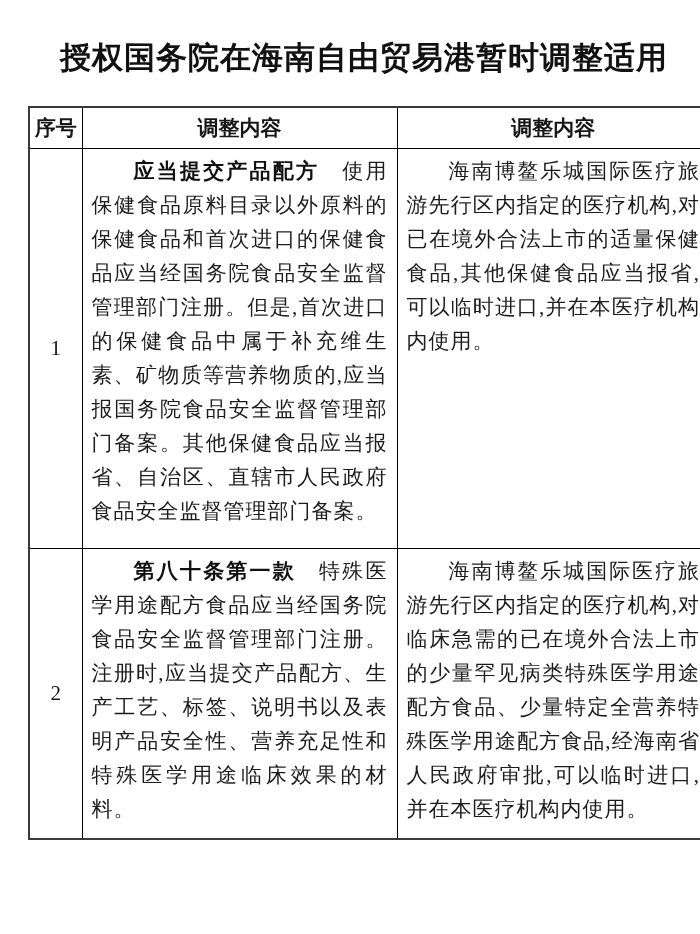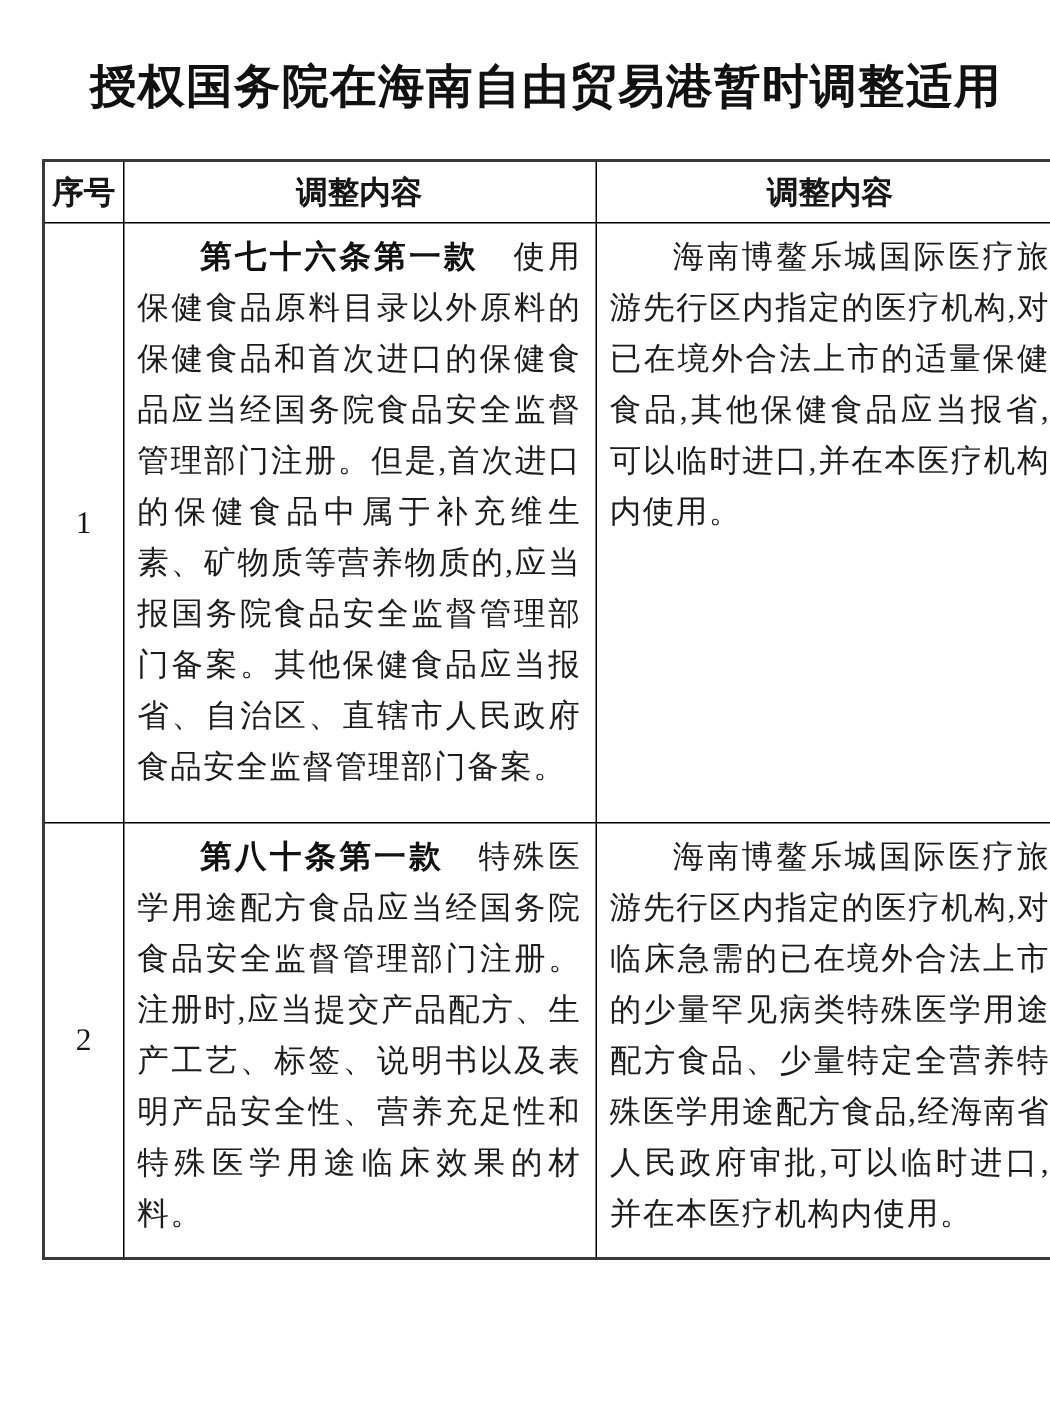--- a/index.html
+++ b/index.html
@@ -97,21 +97,21 @@
       <tr>
         <th>序号</th>
         <th>调整内容</th>
         <th>调整内容</th>
       </tr>
     </thead>
     <tbody>
       <tr class="row-1">
         <td class="cell-num">1</td>
         <td class="cell-text">
-          <p><span class="law-lead">第七十六条第一款</span><span>使用保健食品原料目录以外原料的保健食品和首次进口的保健食品应当经国务院食品安全监督管理部门注册。但是,首次进口的保健食品中属于补充维生素、矿物质等营养物质的,应当报国务院食品安全监督管理部门备案。其他保健食品应当报省、自治区、直辖市人民政府食品安全监督管理部门备案。</span></p>
+          <p><span class="law-lead">应当提交产品配方</span><span>使用保健食品原料目录以外原料的保健食品和首次进口的保健食品应当经国务院食品安全监督管理部门注册。但是,首次进口的保健食品中属于补充维生素、矿物质等营养物质的,应当报国务院食品安全监督管理部门备案。其他保健食品应当报省、自治区、直辖市人民政府食品安全监督管理部门备案。</span></p>
         </td>
         <td class="cell-text">
           <p>海南博鳌乐城国际医疗旅游先行区内指定的医疗机构,对已在境外合法上市的适量保健食品,其他保健食品应当报省,可以临时进口,并在本医疗机构内使用。</p>
         </td>
       </tr>
       <tr class="row-2">
         <td class="cell-num">2</td>
         <td class="cell-text">
           <p><span class="law-lead">第八十条第一款</span><span>特殊医学用途配方食品应当经国务院食品安全监督管理部门注册。注册时,应当提交产品配方、生产工艺、标签、说明书以及表明产品安全性、营养充足性和特殊医学用途临床效果的材料。</span></p>
         </td>

